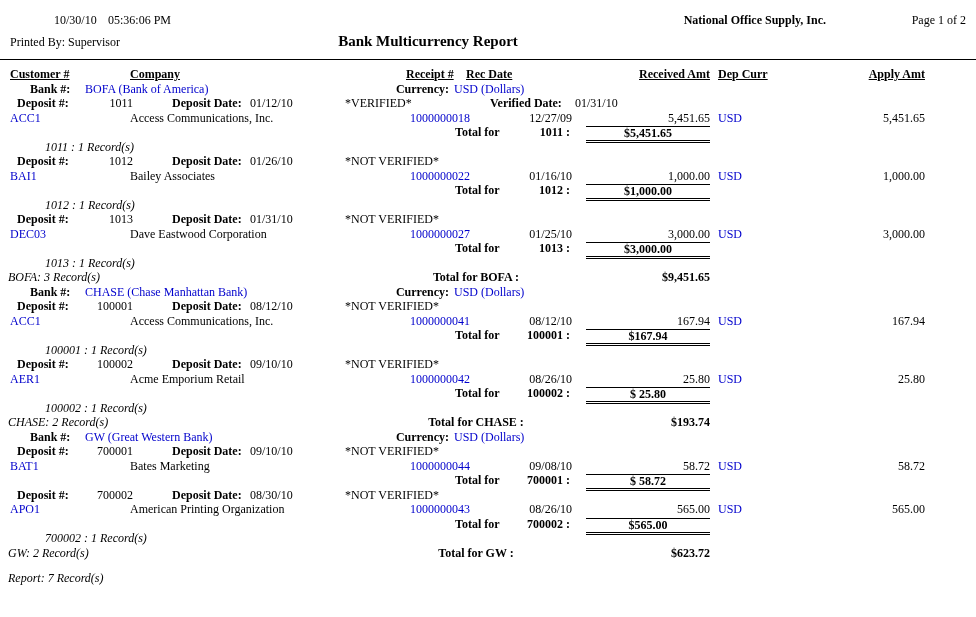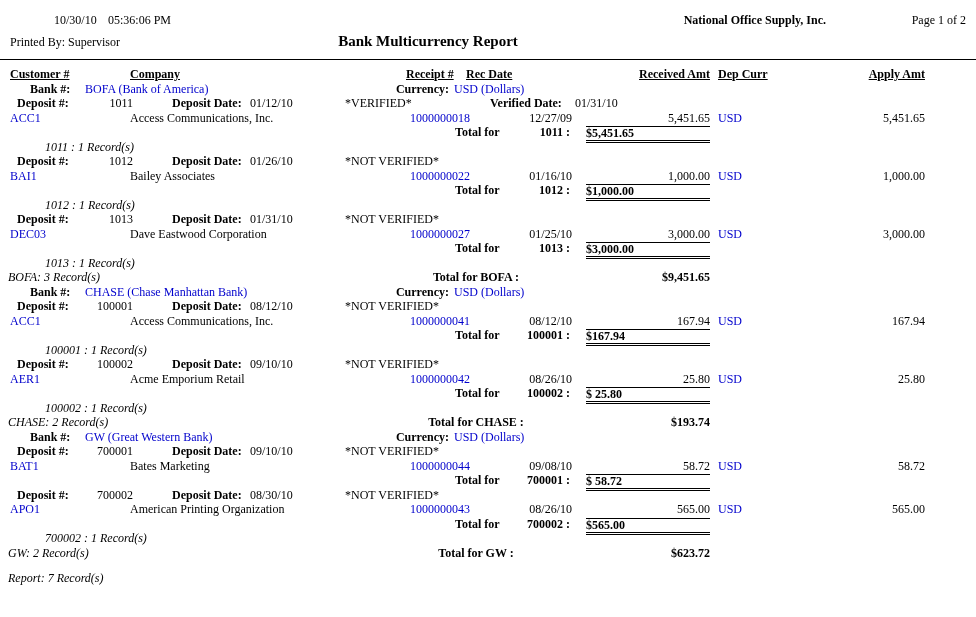--- a/index.html
+++ b/index.html
@@ -44,21 +44,21 @@
   .dplbl{left:17px}
   .dpnum{left:55px;width:78px;text-align:right}
   .ddlbl{left:172px}
   .ddval{left:250px}
   .stat{left:345px}
   .vdlbl{left:490px}
   .vdval{left:575px}
   
   .totlbl{left:455px}
   .totnum{left:512px;width:58px;text-align:right}
-  .totamt{left:586px;width:124px;text-align:left;border-top:1px solid #000;
+  .totamt{left:586px;width:124px;text-align:center;border-top:1px solid #000;
           border-bottom:3px double #000;line-height:14px;}
   .recl{left:45px}
   .brec{left:8px}
   .btotlbl{left:396px;width:160px;text-align:center}
   .btotamt{left:586px;width:124px;text-align:right}
   .rptrow{margin-top:11px;padding-left:36px;}
 </style>
 </head>
 <body>
 

